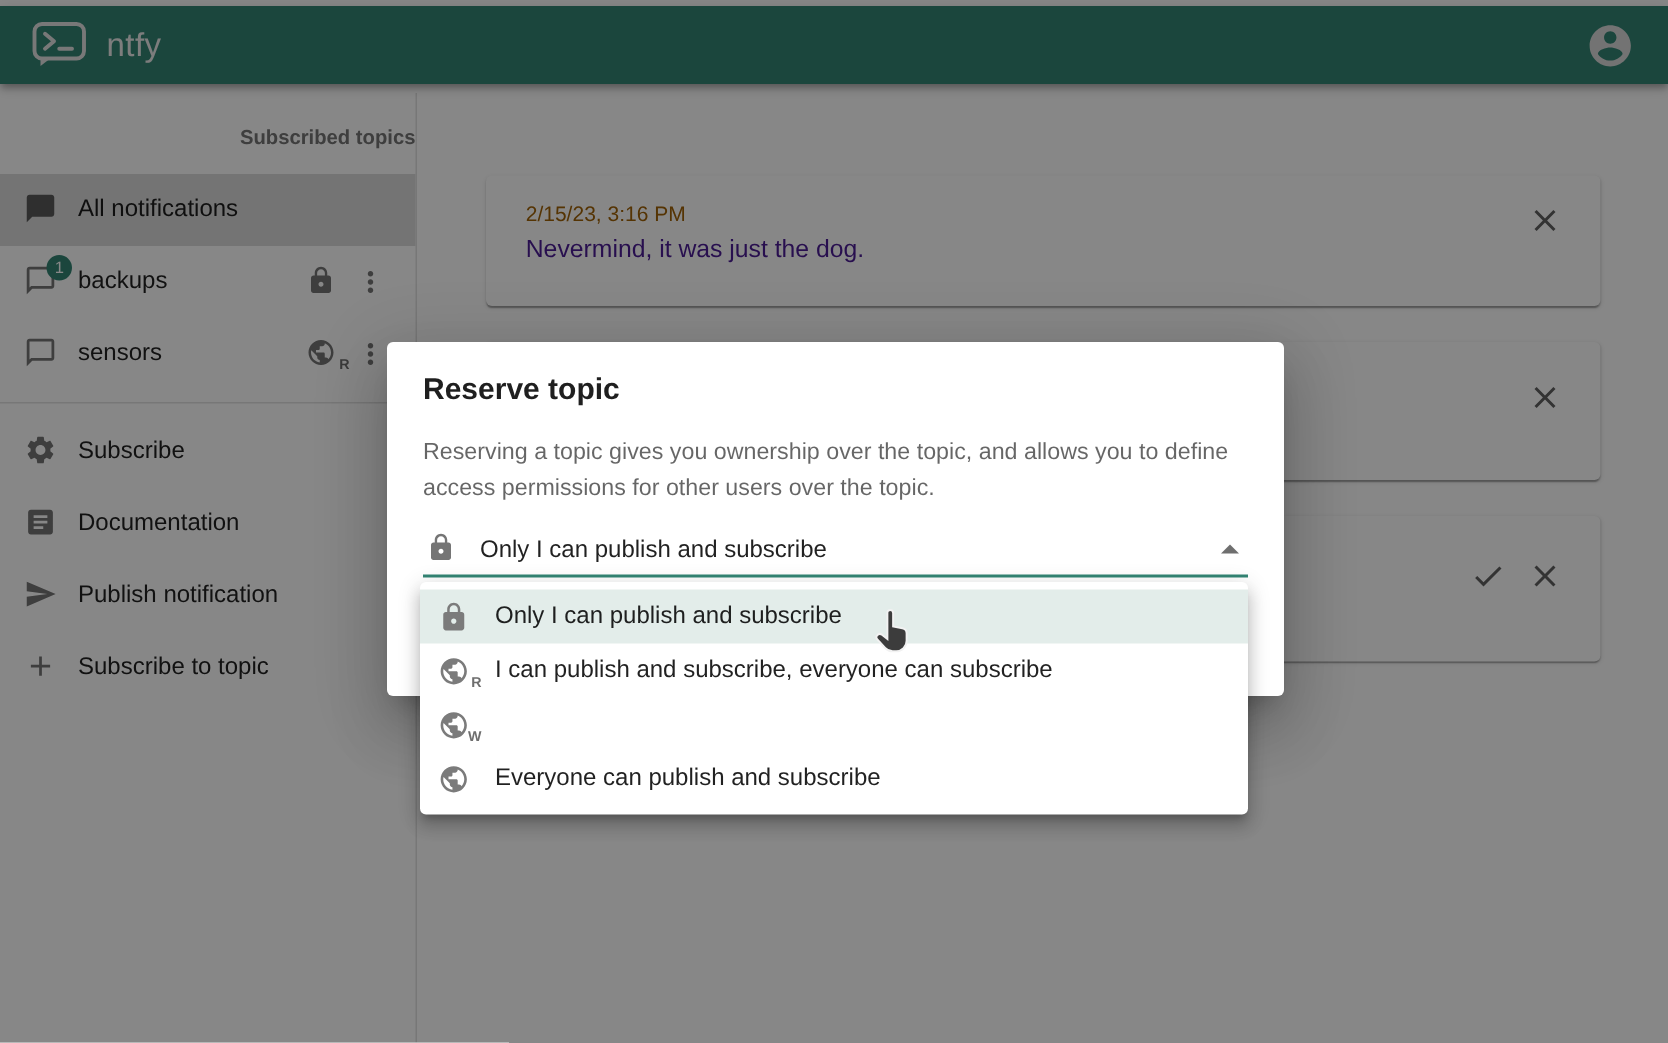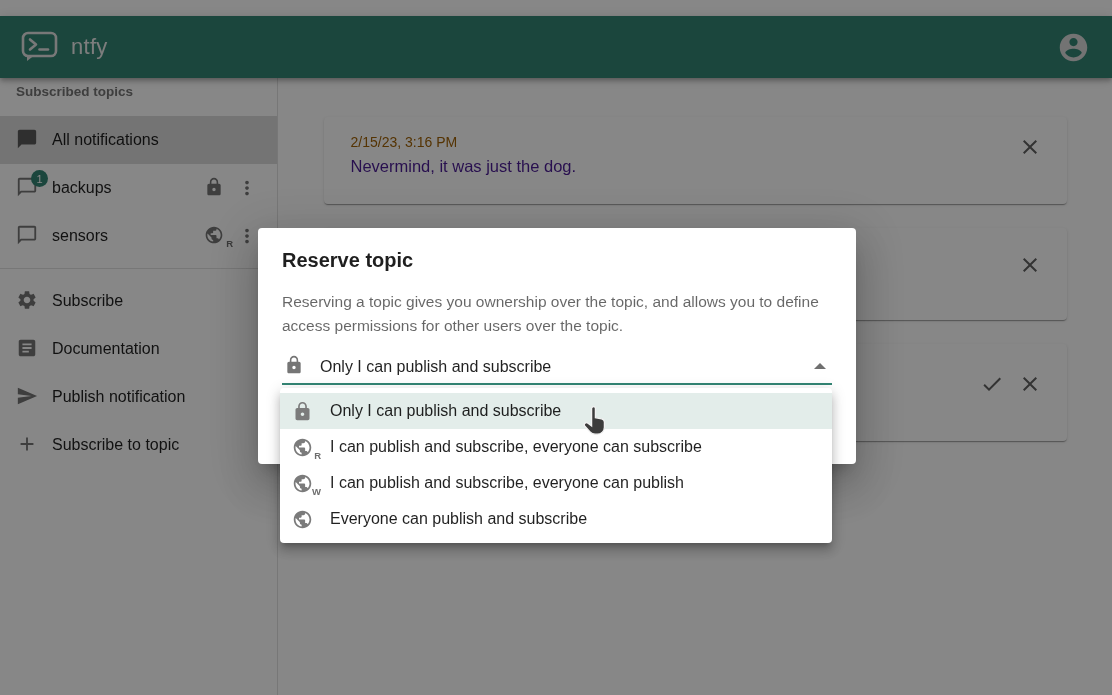--- a/index.html
+++ b/index.html
@@ -1,33 +1,33 @@
 <!DOCTYPE html>
 <html><head>
 <meta charset="utf-8">
 <style>
   * { margin:0; padding:0; box-sizing:border-box; }
   html,body { width:1112px; height:695px; overflow:hidden; }
   body { font-family:"Liberation Sans", sans-serif; background:#fff; position:relative; }
 
   
-  .header { position:absolute; top:16px; left:0; right:0; height:62px; background:#338574;
+  .header { position:absolute; top:4px; left:0; right:0; height:52px; background:#338574;
     display:flex; align-items:center; padding:0 19px 0 21px; z-index:2;
     box-shadow:0 2px 4px -1px rgba(0,0,0,.2),0 4px 5px 0 rgba(0,0,0,.14),0 1px 10px 0 rgba(0,0,0,.12);justify-content:center; }
   .logo { width:38px; height:32px; margin-right:12px; color:#e3e3e3; }
   .app-title { color:#ececec; font-size:22px; font-weight:500; letter-spacing:.3px; }
   .header-spacer { flex:1; }
   .icon-btn { background:none; border:none; cursor:pointer; display:flex; align-items:center; justify-content:center; padding:0; }
   .account-btn { width:40px; height:40px; color:#d9d9d9; }
 
   
   .sidebar { position:absolute; top:62px; left:0; bottom:0; width:278px; background:#fff;
     border-right:1px solid rgba(0,0,0,.12); z-index:1; }
   .subheader { height:54px; line-height:60px; padding-left:16px; color:#757575;
-    font-size:13.5px; font-weight:700; }
+    font-size:13.5px; font-weight:700;text-align:right; }
   .side-item { height:48px; display:flex; align-items:center; padding:0 18px 0 16px; cursor:pointer;
     color:rgba(0,0,0,.87); font-size:16px; }
   .side-item.selected { background:#dcdcdc; }
   .side-icon { width:24px; height:24px; margin-right:12px; color:#757575; position:relative; flex:none; }
   .side-icon svg { width:22px; height:22px; }
   .side-item.selected .side-icon { color:#5a5a5a; }
   .side-label { flex:1; white-space:nowrap; overflow:hidden; }
   .trailing { display:flex; align-items:center; gap:9px; margin-left:auto; }
   .mini-icon { width:22px; height:22px; color:#757575; position:relative; }
   .mini-icon svg { width:20px; height:20px; }
@@ -285,21 +285,20 @@
     </span>
     <span class="menu-label">I can publish and subscribe, everyone can subscribe</span>
   </div>
   <div class="menu-item">
     <span class="menu-icon">
       <svg viewBox="0 0 24 24" fill="currentColor">
           <use href="#i-globe"></use>
         </svg>
       <span class="globe-sub">W</span>
     </span>
-    <span class="menu-label">I can publish and subscribe, everyone can publish</span>
   </div>
   <div class="menu-item">
     <span class="menu-icon">
       <svg viewBox="0 0 24 24" fill="currentColor">
           <use href="#i-globe"></use>
         </svg>
     </span>
     <span class="menu-label">Everyone can publish and subscribe</span>
   </div>
 </div>

